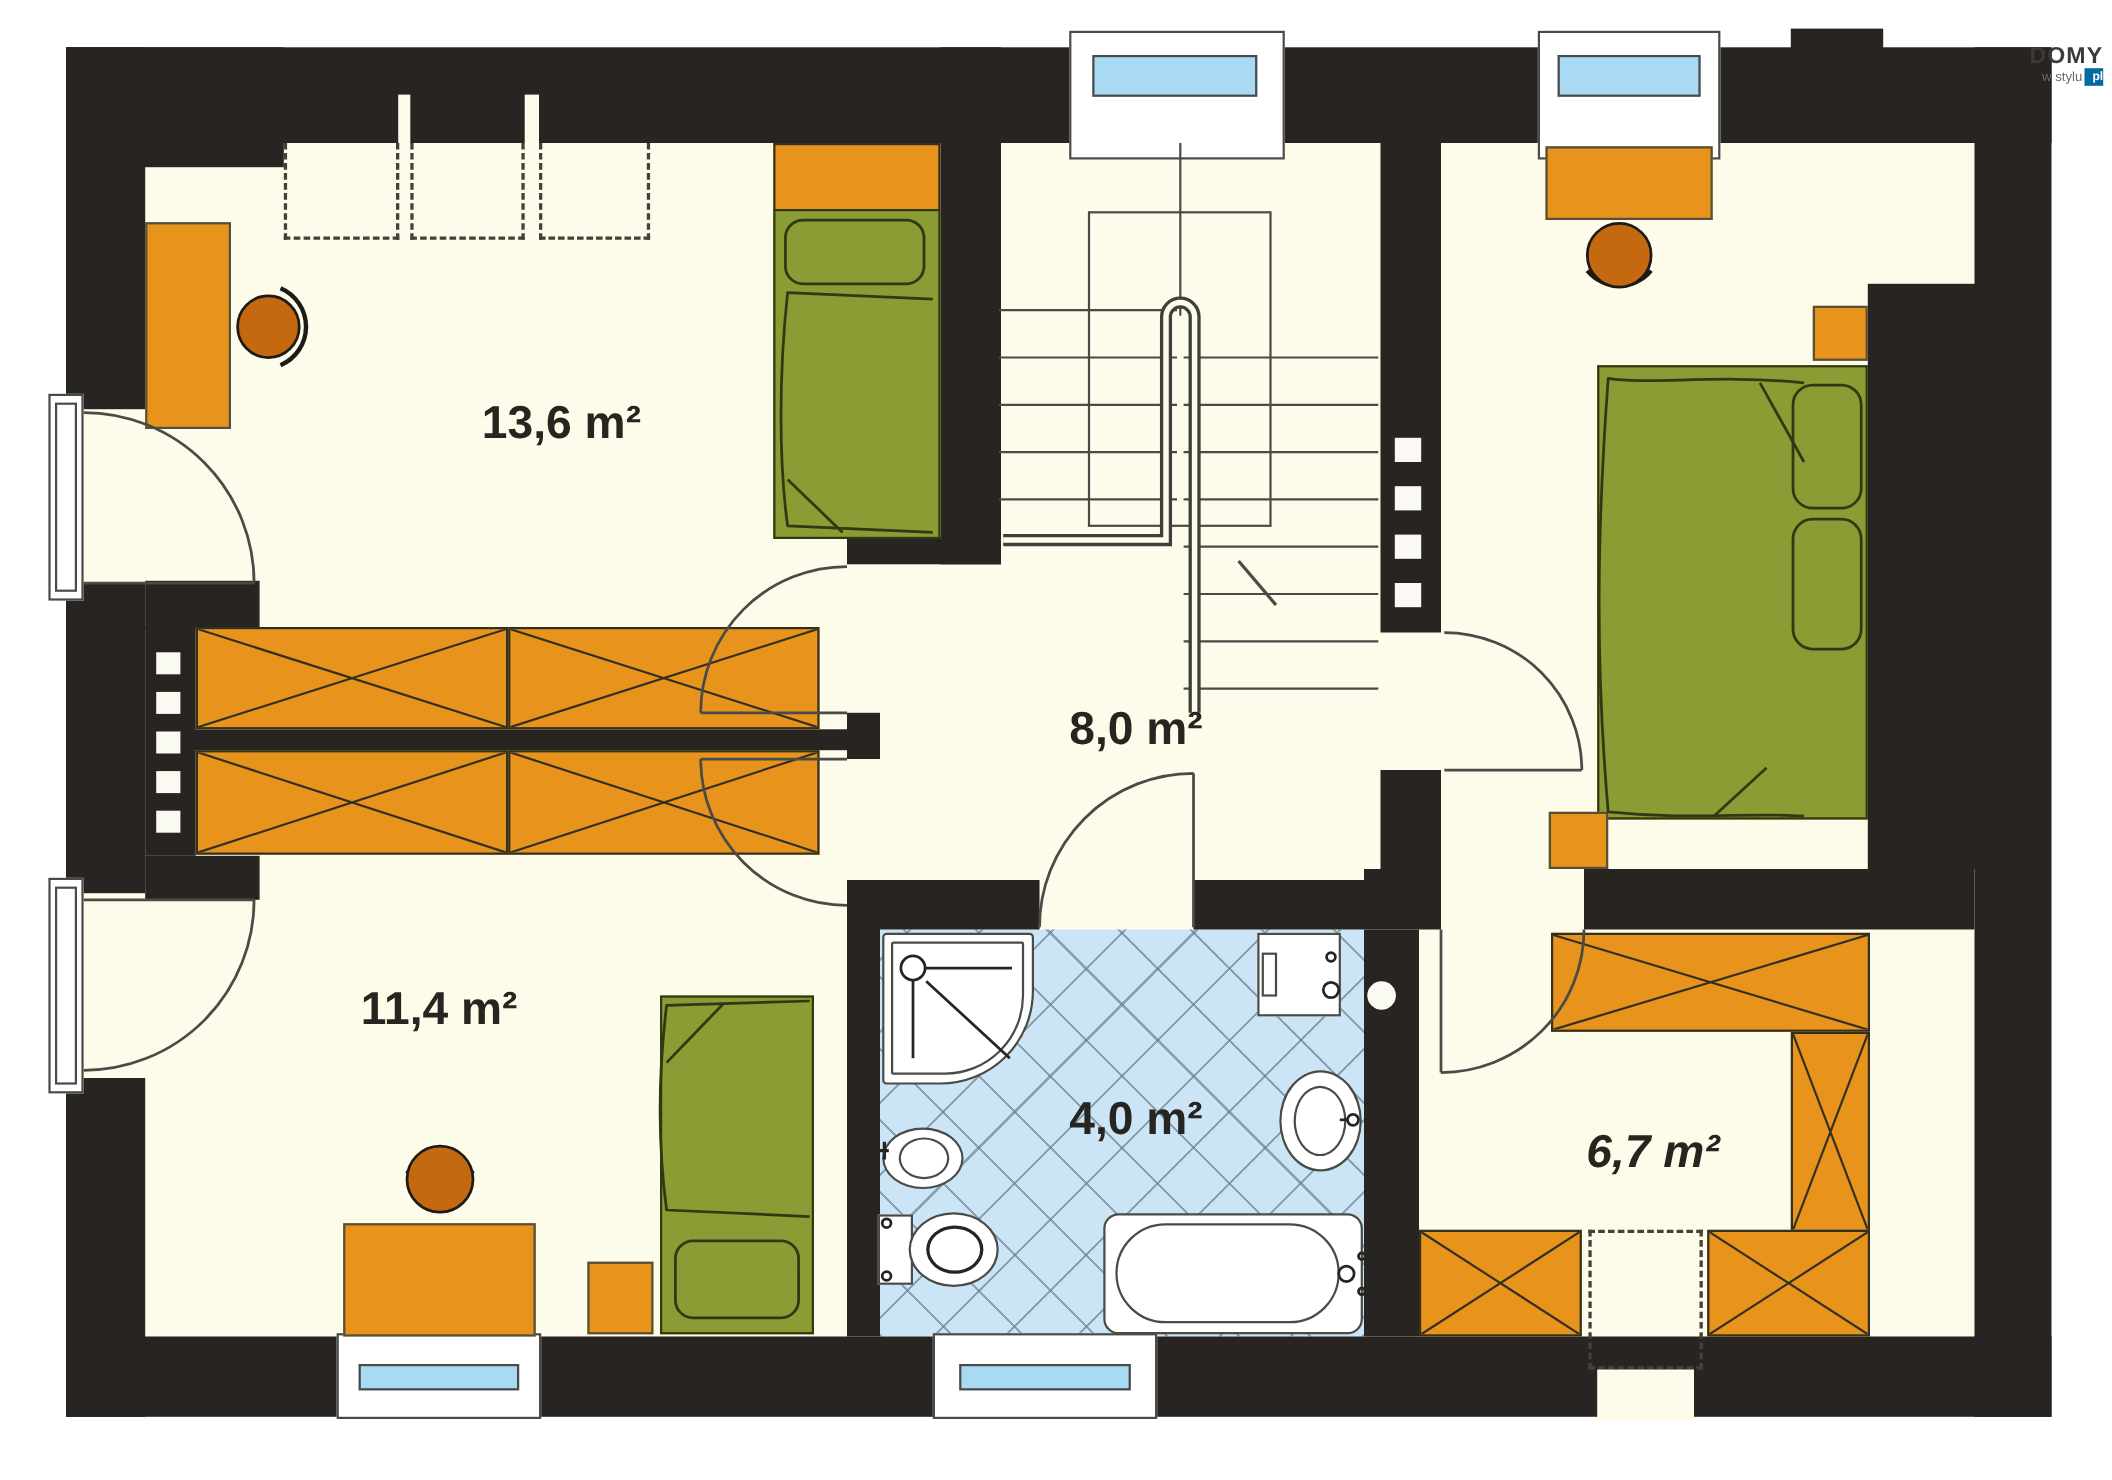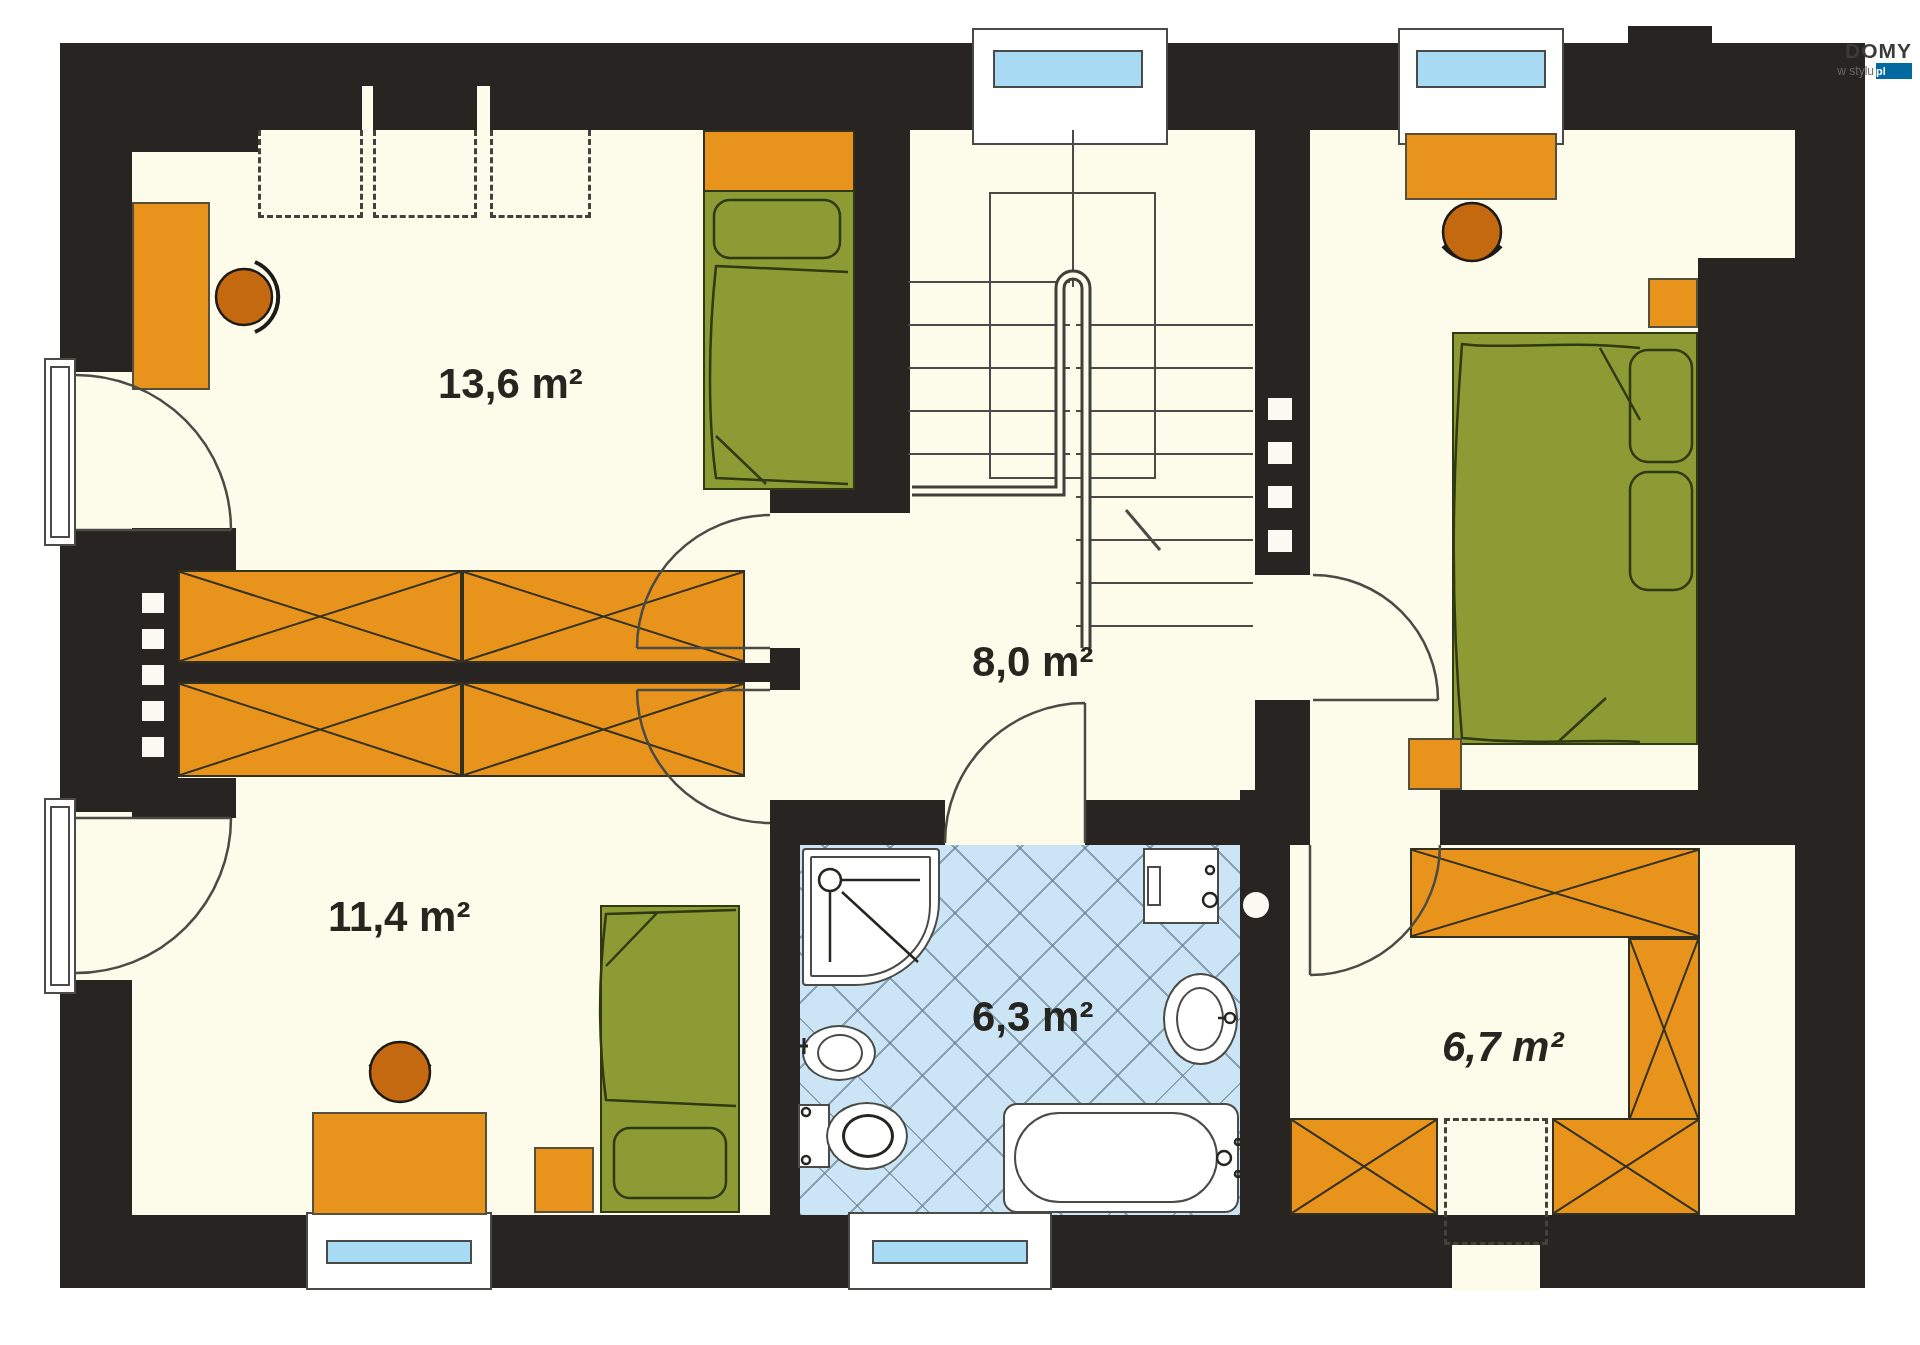--- a/index.html
+++ b/index.html
@@ -21,21 +21,21 @@
   .xsvg{position:absolute;left:0;top:0;width:100%;height:100%;}
   .tile{background:
      repeating-linear-gradient(45deg, rgba(94,120,136,.6) 0 2px, transparent 2px 46px),
      repeating-linear-gradient(-45deg, rgba(94,120,136,.6) 0 2px, transparent 2px 46px),
      #CBE5F6;}
   .ov{position:absolute;left:0;top:0;width:1920px;height:1345px;pointer-events:none;}
   .logo{position:absolute;right:8px;top:20px;width:200px;text-align:right;margin-top:20px;}
   .logo .nm{font-size:21px;font-weight:800;color:#3b3b39;letter-spacing:1px;line-height:1;}
   .logo .tg{font-size:12px;color:#6a6a68;display:inline-block;vertical-align:middle;margin-right:2px;}
   .logo .pl{display:inline-block;vertical-align:middle;background:#0369a1;color:#fff;
-            font-size:11px;font-weight:bold;width:36px;height:16px;line-height:16px;text-align:left;}
+            font-size:11px;font-weight:bold;width:17px;height:16px;line-height:16px;text-align:right;}
 </style>
 </head>
 <body>
 
 <div class="plan">
 
   <div class="abs fl" style="left:74px;top:50px;width:1780px;height:1230px;"></div>
 
   <div class="abs tile" style="left:800px;top:845px;width:440px;height:370px;"></div>
 
@@ -246,21 +246,21 @@
         <line x1="1218" y1="1018" x2="1225" y2="1018"></line>
       <circle cx="1224" cy="1158" r="7"></circle>
         <circle cx="1238" cy="1142" r="3"></circle>
         <circle cx="1238" cy="1174" r="3"></circle>
     </g>
   </svg>
 
   <div class="lbl" style="left:438px;top:360px;text-align:center;">13,6 m²</div>
   <div class="lbl" style="left:972px;top:638px;">8,0 m²</div>
   <div class="lbl" style="left:328px;top:893px;">11,4 m²</div>
-  <div class="lbl" style="left:972px;top:993px;">6,3 m²</div>
+  <div class="lbl" style="left:972px;top:993px;">4,0 m²</div>
   <div class="lbl" style="left:1442px;top:1023px;font-style:italic;">6,7 m²</div>
 
   <div class="logo">
     <div class="nm">DOMY</div>
     <div>
       <span class="tg">w stylu</span><span class="pl">pl</span>
     </div>
   </div>
 
 </div>

